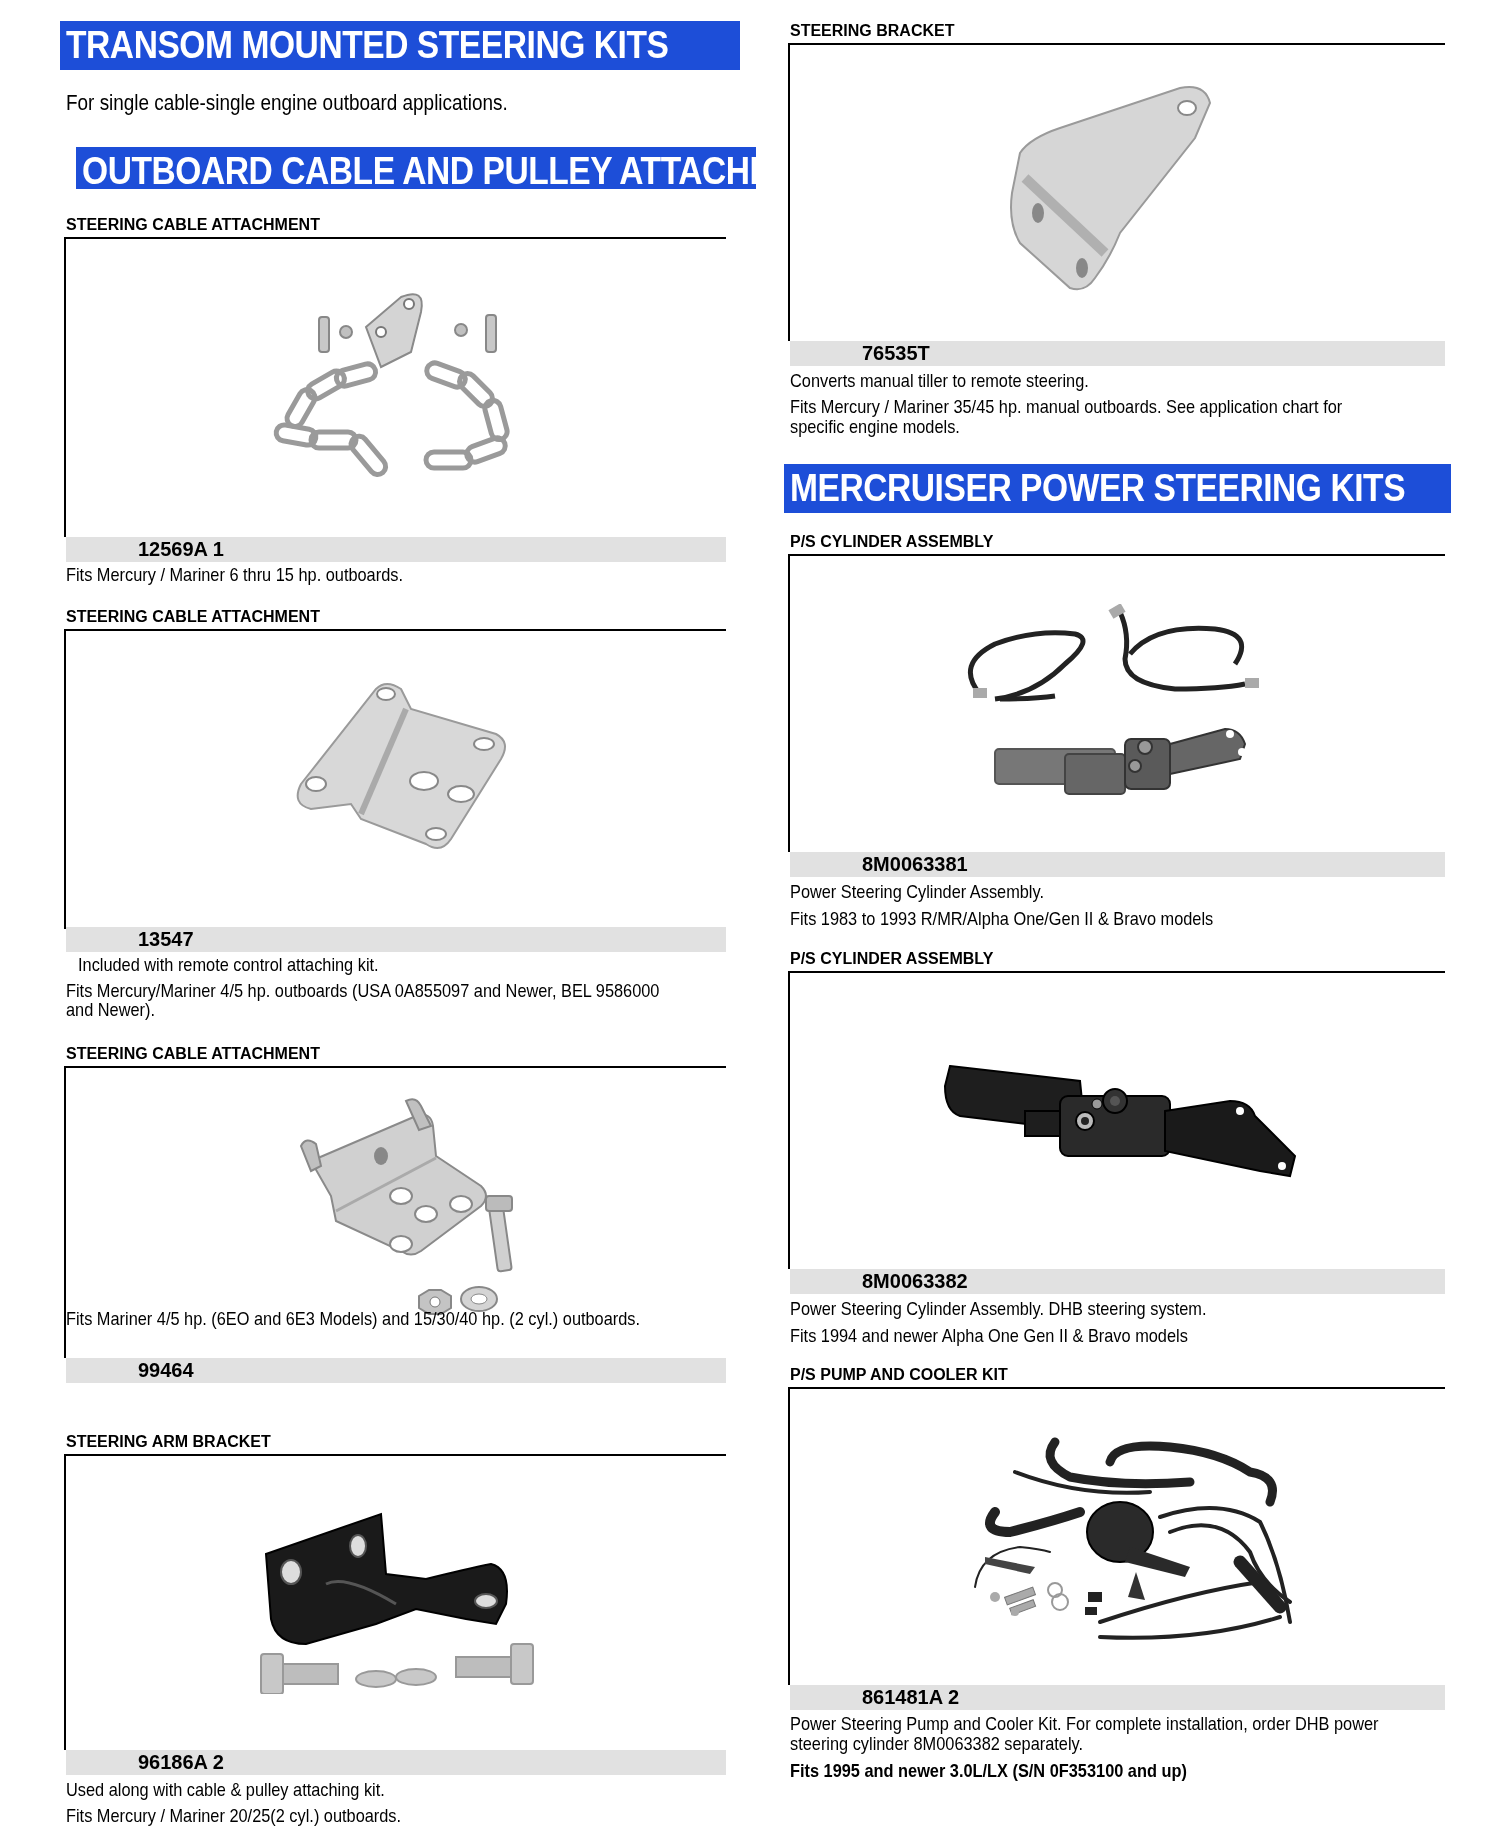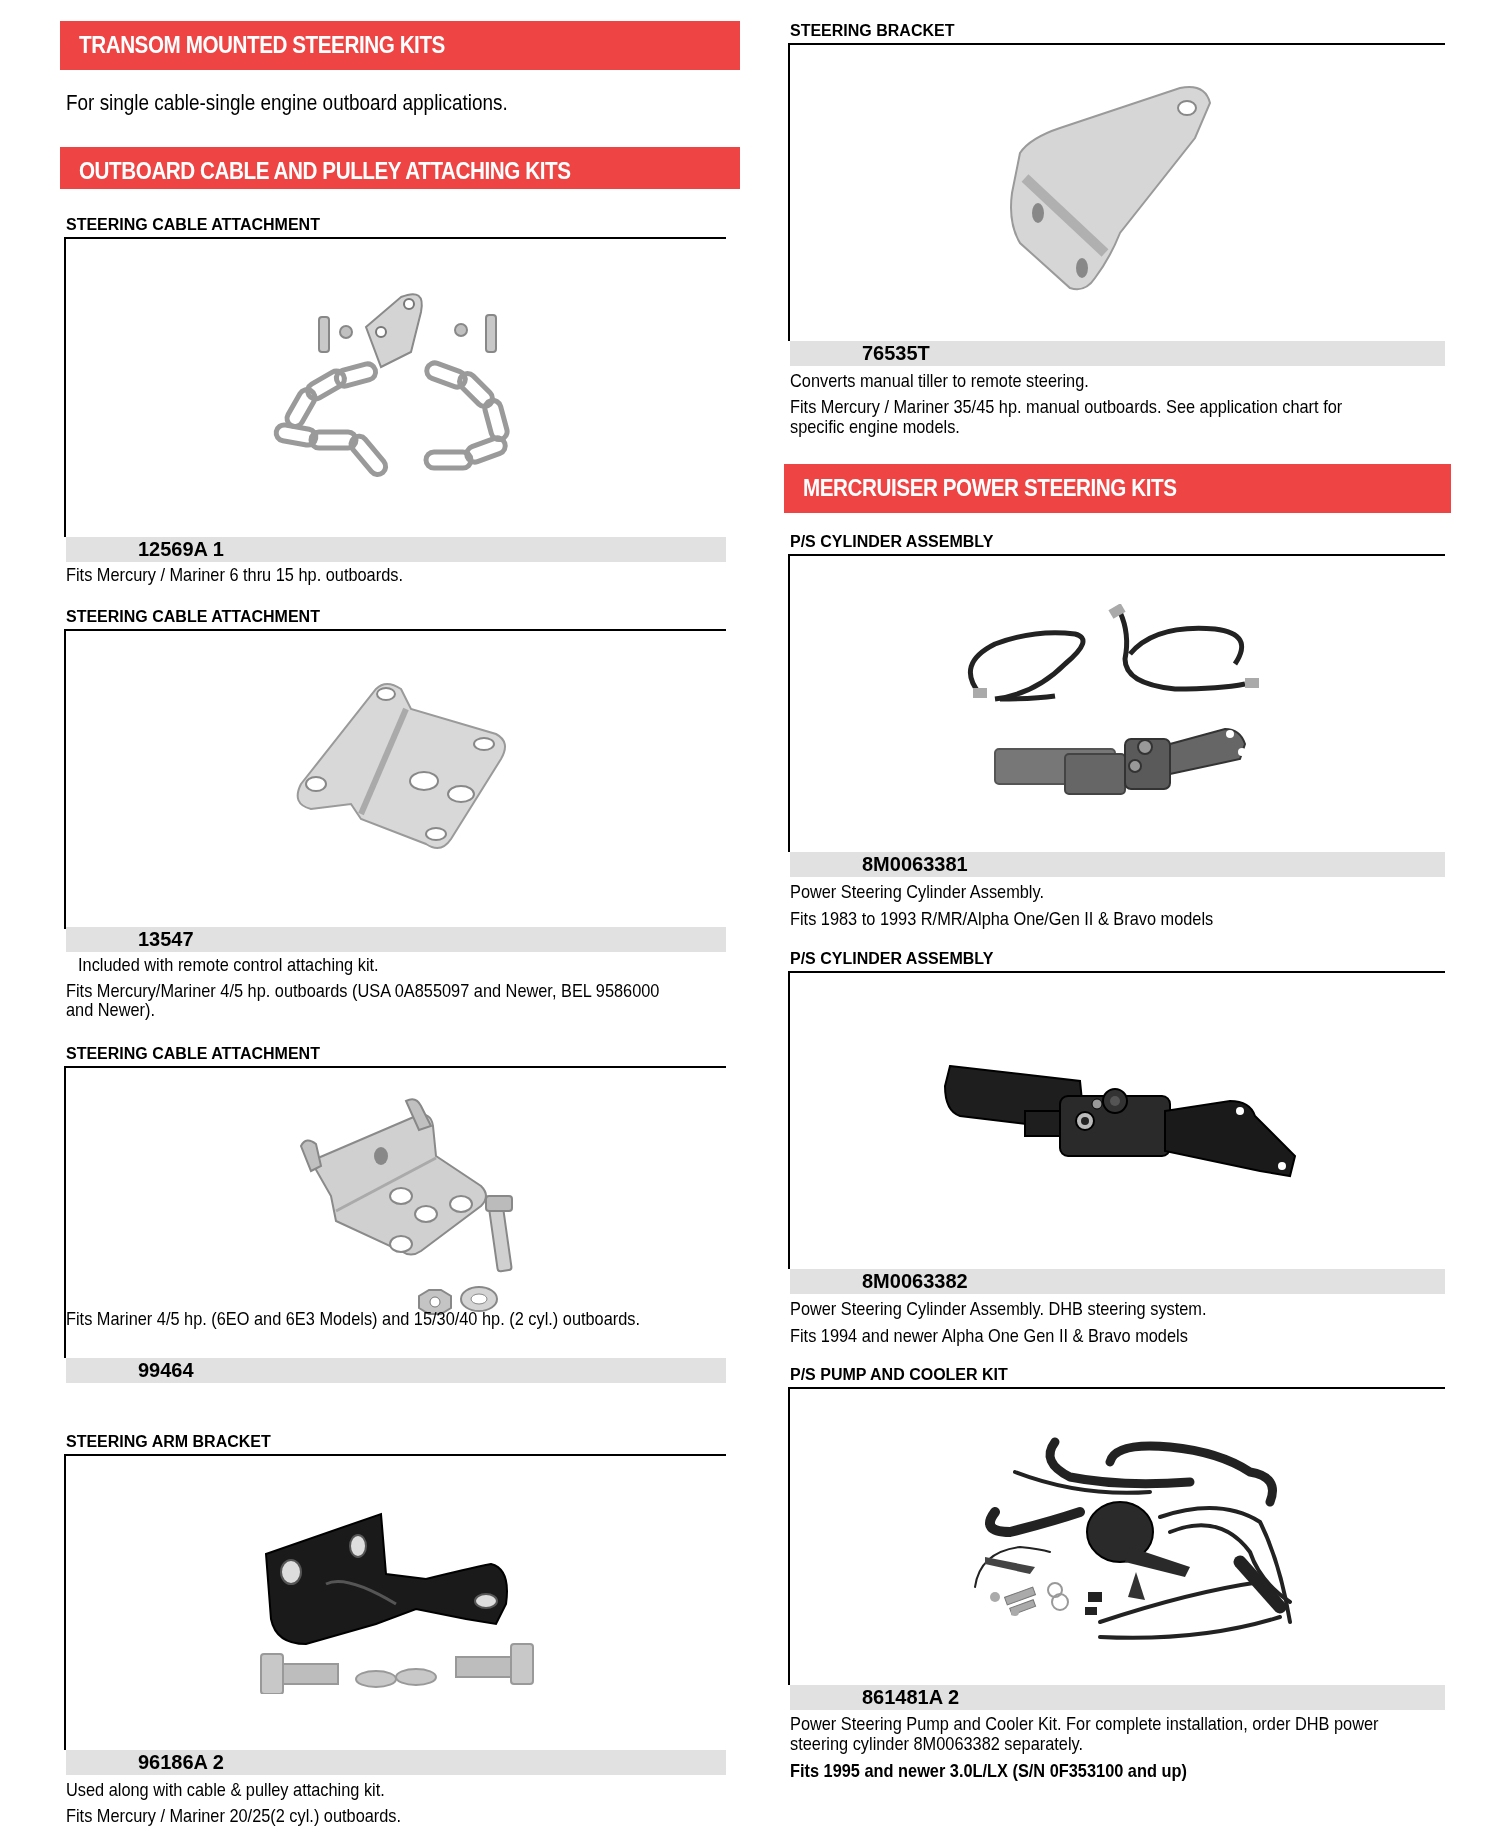--- a/index.html
+++ b/index.html
@@ -1,20 +1,20 @@
 <!DOCTYPE html>
 <html><head>
 <meta charset="utf-8">
 <style>
   html, body { margin:0; padding:0; background:#fff; }
   body { width:1490px; height:1829px; position:relative; overflow:hidden;
          font-family:"Liberation Sans", "DejaVu Sans", sans-serif; color:#000; }
 
-  .banner { position:absolute; background:#ef4444; color:#fff; font-weight:bold;
-            font-size:24px; line-height:48px; padding-left:19px; box-sizing:border-box;
+  .banner { position:absolute; background:#1d4ed8; color:#fff; font-weight:bold;
+            font-size:39px; line-height:48px; padding-left:6px; box-sizing:border-box;
             letter-spacing:-0.5px; transform-origin:left center; white-space:nowrap; }
   .banner span { display:inline-block; transform:scaleX(0.86); transform-origin:left center; }
 
   .intro { position:absolute; font-size:22px; white-space:nowrap; }
   .intro span, .desc span { display:inline-block; transform:scaleX(0.86); transform-origin:left center; }
 
   .sec-title { position:absolute; font-weight:bold; font-size:16px; line-height:26px;
                white-space:nowrap; }
   .sec-rule { position:absolute; height:2px; background:#000; }
   .img-box { position:absolute; border-left:2px solid #000; box-sizing:border-box; }
@@ -27,21 +27,21 @@
 <body>
 
 <div class="banner" style="left:60px; top:21px; width:680px; height:49px;">
   <span>TRANSOM MOUNTED STEERING KITS</span>
 </div>
 
 <div class="intro" style="left:66px; top:90px;">
   <span>For single cable-single engine outboard applications.</span>
 </div>
 
-<div class="banner" style="left:60px; top:147px; width:680px; height:42px;">
+<div class="banner" style="left:76px; top:147px; width:680px; height:42px;">
   <span>OUTBOARD CABLE AND PULLEY ATTACHING KITS</span>
 </div>
 
 <div class="sec-title" style="left:66px; top:212px;">STEERING CABLE ATTACHMENT</div>
 <div class="sec-rule" style="left:64px; top:237px; width:662px;"></div>
 <div class="img-box" style="left:64px; top:237px; width:662px; height:300px;">
   <svg width="300" height="200" viewBox="0 0 300 200" style="left:185px; top:45px;">
     <g fill="none" stroke="#9a9a9a" stroke-width="5">
       <path d="M115 45 L150 15 Q175 5 170 30 L160 70 L130 85 Z" fill="#d4d4d4" stroke="#8a8a8a" stroke-width="2"></path>
       <circle cx="158" cy="22" r="5" fill="#fff" stroke="#777" stroke-width="2"></circle>

